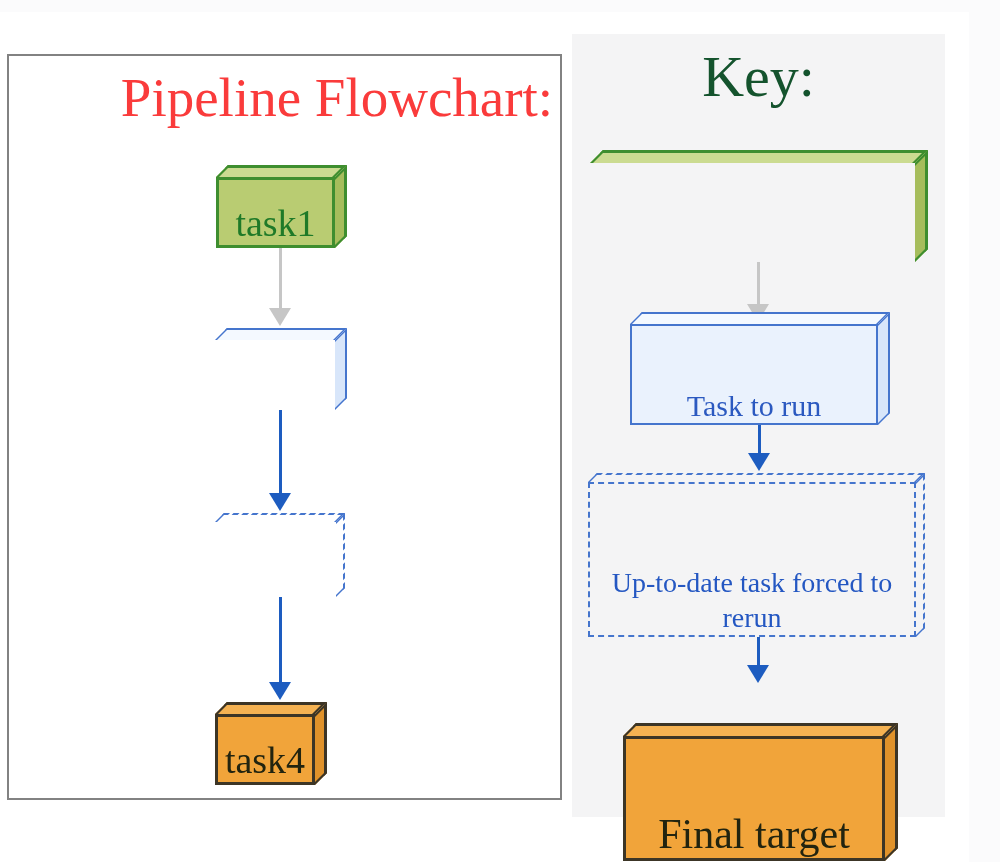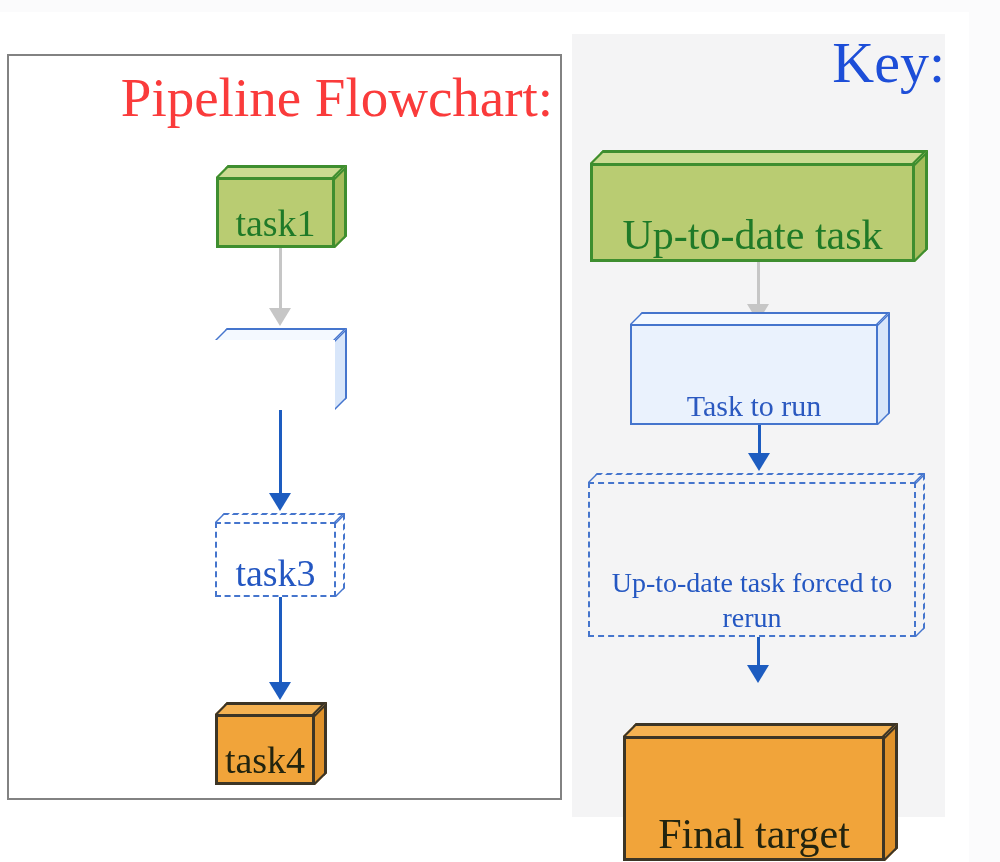--- a/index.html
+++ b/index.html
@@ -8,22 +8,22 @@
   .strip-top{position:absolute;left:0;top:0;width:1000px;height:12px;background:#fbfbfc;}
   .strip-right{position:absolute;left:969px;top:0;width:31px;height:862px;background:#fbfbfc;}
 
   
   .panel-flowchart-box{position:absolute;left:7px;top:54px;width:555px;height:746px;
         background:#ffffff;border:2px solid #828282;box-sizing:border-box;}
   .panel-key-box{position:absolute;left:572px;top:34px;width:373px;height:783px;background:#f4f4f5;}
 
   .flow-title{position:absolute;left:9px;top:68px;width:656px;text-align:center;
         font-size:55px;line-height:60px;color:#fa3b3b;white-space:nowrap;}
-  .key-title{position:absolute;left:572px;top:32px;width:373px;text-align:right;
-        font-size:58px;line-height:62px;color:#1d4ed8;}
+  .key-title{position:absolute;left:572px;top:46px;width:373px;text-align:center;
+        font-size:58px;line-height:62px;color:#14532d;}
 
   
   .box3d{position:absolute;--bw:2px;--bs:solid;--d:12px;}
   .box3d .b3d-top{position:absolute;left:0;top:0;width:calc(100% - var(--d));height:var(--d);
         background:var(--fill-top);border:var(--bw) var(--bs) var(--stroke);border-bottom:none;
         transform:skewX(-45deg);transform-origin:0 100%;box-sizing:border-box;}
   .box3d .b3d-right{position:absolute;left:calc(100% - var(--d));top:var(--d);
         width:var(--d);height:calc(100% - var(--d));
         background:var(--fill-right);border:var(--bw) var(--bs) var(--stroke);border-left:none;
         transform:skewY(-45deg);transform-origin:0 0;box-sizing:border-box;}
@@ -96,23 +96,20 @@
     </div>
 
     <div class="arrow ablue a-t2">
       <div class="shaft"></div>
       <div class="head"></div>
     </div>
 
     <div class="box3d dashed n-task3">
       <div class="b3d-top"></div>
       <div class="b3d-right"></div>
-      <div class="b3d-front">
-        <span class="nlabel">task3</span>
-      </div>
     </div>
 
     <div class="arrow ablue a-t3">
       <div class="shaft"></div>
       <div class="head"></div>
     </div>
 
     <div class="box3d orange n-task4">
       <div class="b3d-top"></div>
       <div class="b3d-right"></div>
@@ -122,23 +119,20 @@
     </div>
   </div>
 
   <div>
     <div class="panel-key-box"></div>
     <div class="key-title">Key:</div>
 
     <div class="box3d green k-uptodate">
       <div class="b3d-top"></div>
       <div class="b3d-right"></div>
-      <div class="b3d-front">
-        <span class="nlabel">Up-to-date task</span>
-      </div>
     </div>
 
     <div class="arrow agray a-k1">
       <div class="shaft"></div>
       <div class="head"></div>
     </div>
 
     <div class="box3d blue k-torun">
       <div class="b3d-top"></div>
       <div class="b3d-right"></div>

